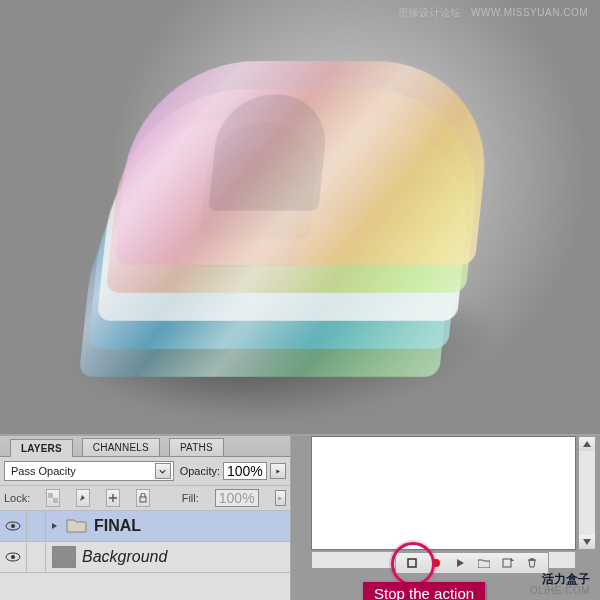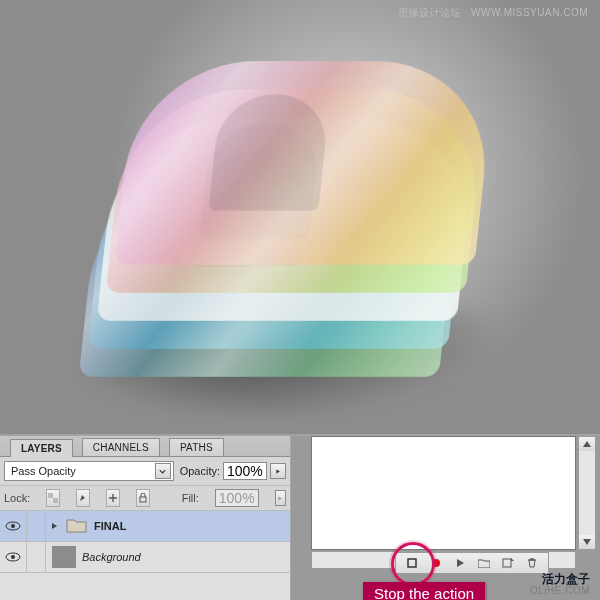--- a/index.html
+++ b/index.html
@@ -209,21 +209,21 @@
     position:relative;
   }
   .layerrow .thumb.folder{
     border:none;background:none;
   }
   .layerrow .twisty{
     width:10px;display:flex;align-items:center;justify-content:center;cursor:pointer;
     margin-left:4px;
   }
   .layerrow.sel{background:#b9c9e6;}
-  .layerrow .name{font-size:11px;}
+  .layerrow .name{font-size:16px;}
   .layerrow .name.bold{font-weight:700;}
   .layerrow .name.italic{font-style:italic;}
 
   
   .docpane{
     flex:1;
     background:#9a9a9a;
     position:relative;
     display:flex;flex-direction:column;
   }

